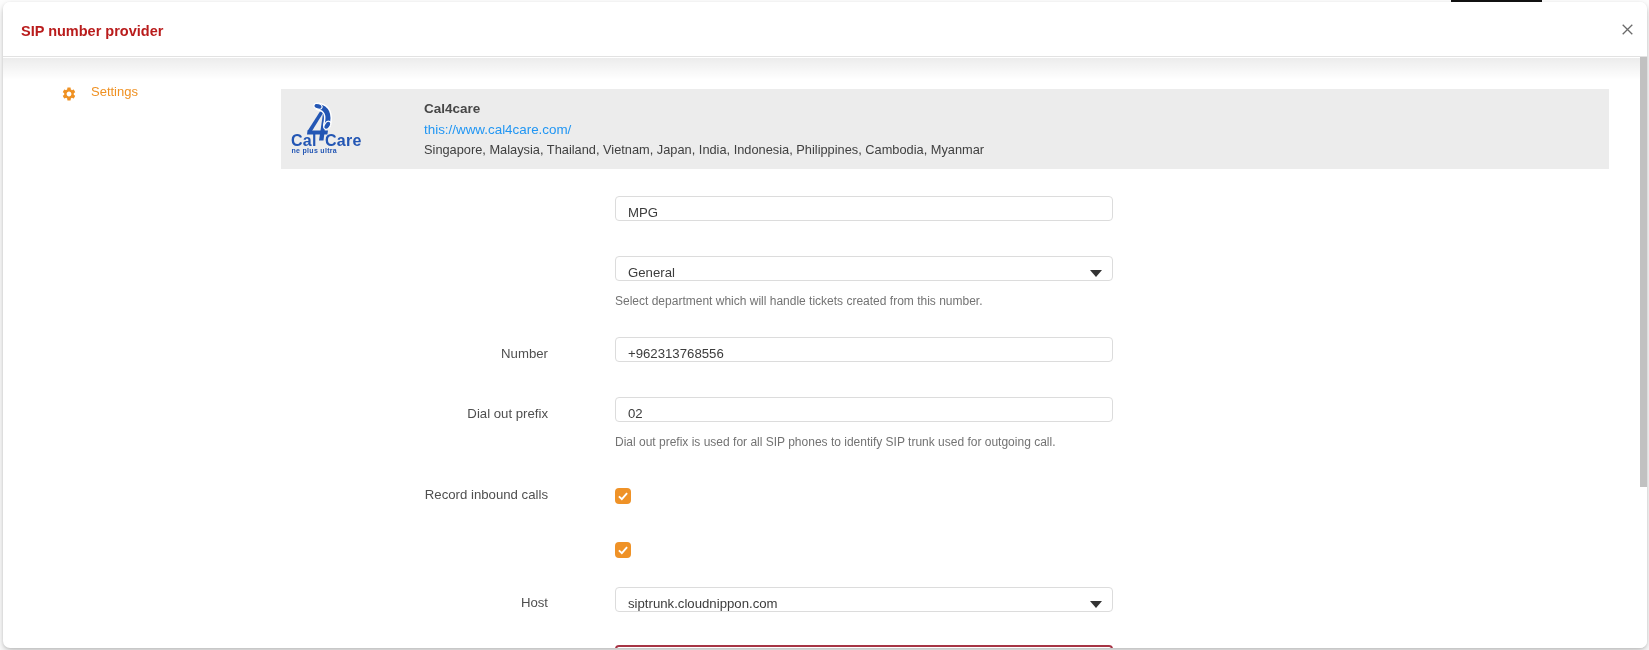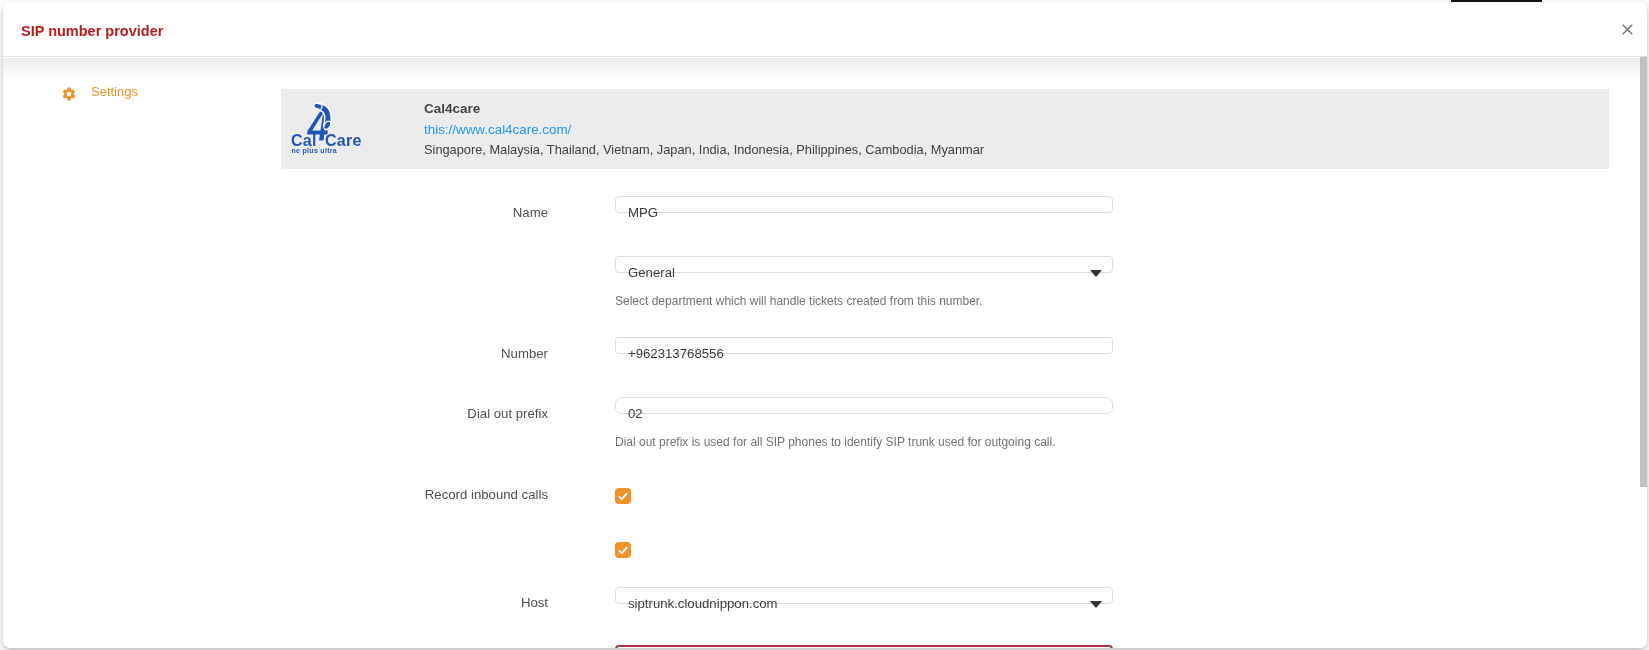--- a/index.html
+++ b/index.html
@@ -29,21 +29,21 @@
     background:#fff; }
   #banner { position:absolute; left:28px; top:31px; width:1328px; height:80px;
     background:#ececec; }
   #logo { position:absolute; left:8px; top:11px; }
   .bt { position:absolute; left:100px; font-size:12.8px;margin-left:43px; }
   #bname { top:11.5px; font-size:13.5px; font-weight:bold; color:#474747; }
   #burl { top:33px; font-size:13.4px; color:#2196f3; }
   #bcountries { top:53px; color:#404040; }
   .label { position:absolute; width:300px; text-align:right; font-size:13.2px;
     color:#4f4f4f; right:1099px; }
-  .field { position:absolute; left:362px; width:498px; height:17px;
+  .field { position:absolute; left:362px; width:498px; height:25px;
     border:1px solid #dcdcdc; border-radius:4px; background:#fff;
     font-size:13.2px; color:#3c3c3c; line-height:31px; padding-left:12px; }
   .arrow { position:absolute; right:10.5px; top:13px; width:0; height:0;
     border-left:6.5px solid transparent; border-right:6.5px solid transparent;
     border-top:7px solid #333; }
   .help { position:absolute; left:362px; font-size:12px; color:#737373; }
   .cbx { position:absolute; left:361.5px; width:16.5px; height:16.5px; background:#ef9227;
     border-radius:4px; }
   .cbx svg { position:absolute; left:1.2px; top:1.2px; }
   #redfield { position:absolute; left:362px; top:587px; width:498px; height:40px;
@@ -81,31 +81,30 @@
         <ellipse cx="38.3" cy="25.3" rx="4.4" ry="2.8" transform="rotate(-58 38.3 25.3)" fill="#2356b4" stroke="#fff" stroke-width="1.2"></ellipse>
         <text x="2" y="45.5" font-family="Liberation Sans" font-weight="bold" font-size="16" letter-spacing="0.3" fill="#2356b4">Cal</text>
         <text x="36" y="45.5" font-family="Liberation Sans" font-weight="bold" font-size="16" letter-spacing="0.3" fill="#2356b4">Care</text>
         <text x="2.5" y="52.5" font-family="Liberation Sans" font-weight="bold" font-size="7" letter-spacing="0.3" fill="#2356b4">ne plus ultra</text>
       </svg>
       <div class="bt" id="bname">Cal4care</div>
       <div class="bt" id="burl">this://www.cal4care.com/</div>
       <div class="bt" id="bcountries">Singapore, Malaysia, Thailand, Vietnam, Japan, India, Indonesia, Philippines, Cambodia, Myanmar</div>
     </div>
 
-    <div class="label" style="top:147px;">Name</div>
     <div class="field" style="top:138px;">MPG</div>
 
     <div class="field" style="top:198px;">General<span class="arrow"></span></div>
     <div class="help" style="top:236px;">Select department which will handle tickets created from this number.</div>
 
     <div class="label" style="top:288px;">Number</div>
     <div class="field" style="top:279px;">+962313768556</div>
 
     <div class="label" style="top:348px;">Dial out prefix</div>
-    <div class="field" style="top:339px;border-radius:7px;">02</div>
+    <div class="field" style="top:339px;">02</div>
     <div class="help" style="top:377px;">Dial out prefix is used for all SIP phones to identify SIP trunk used for outgoing call.</div>
 
     <div class="label" style="top:429px;">Record inbound calls</div>
     <div class="cbx" style="top:429.5px;">
         <svg width="14" height="14" viewBox="0 0 24 24">
           <path d="M5 12.5 L10 17.5 L19 7" stroke="#fff" stroke-width="3.2" fill="none"></path>
         </svg>
       </div>
 
     <div class="cbx" style="top:483.5px;">

